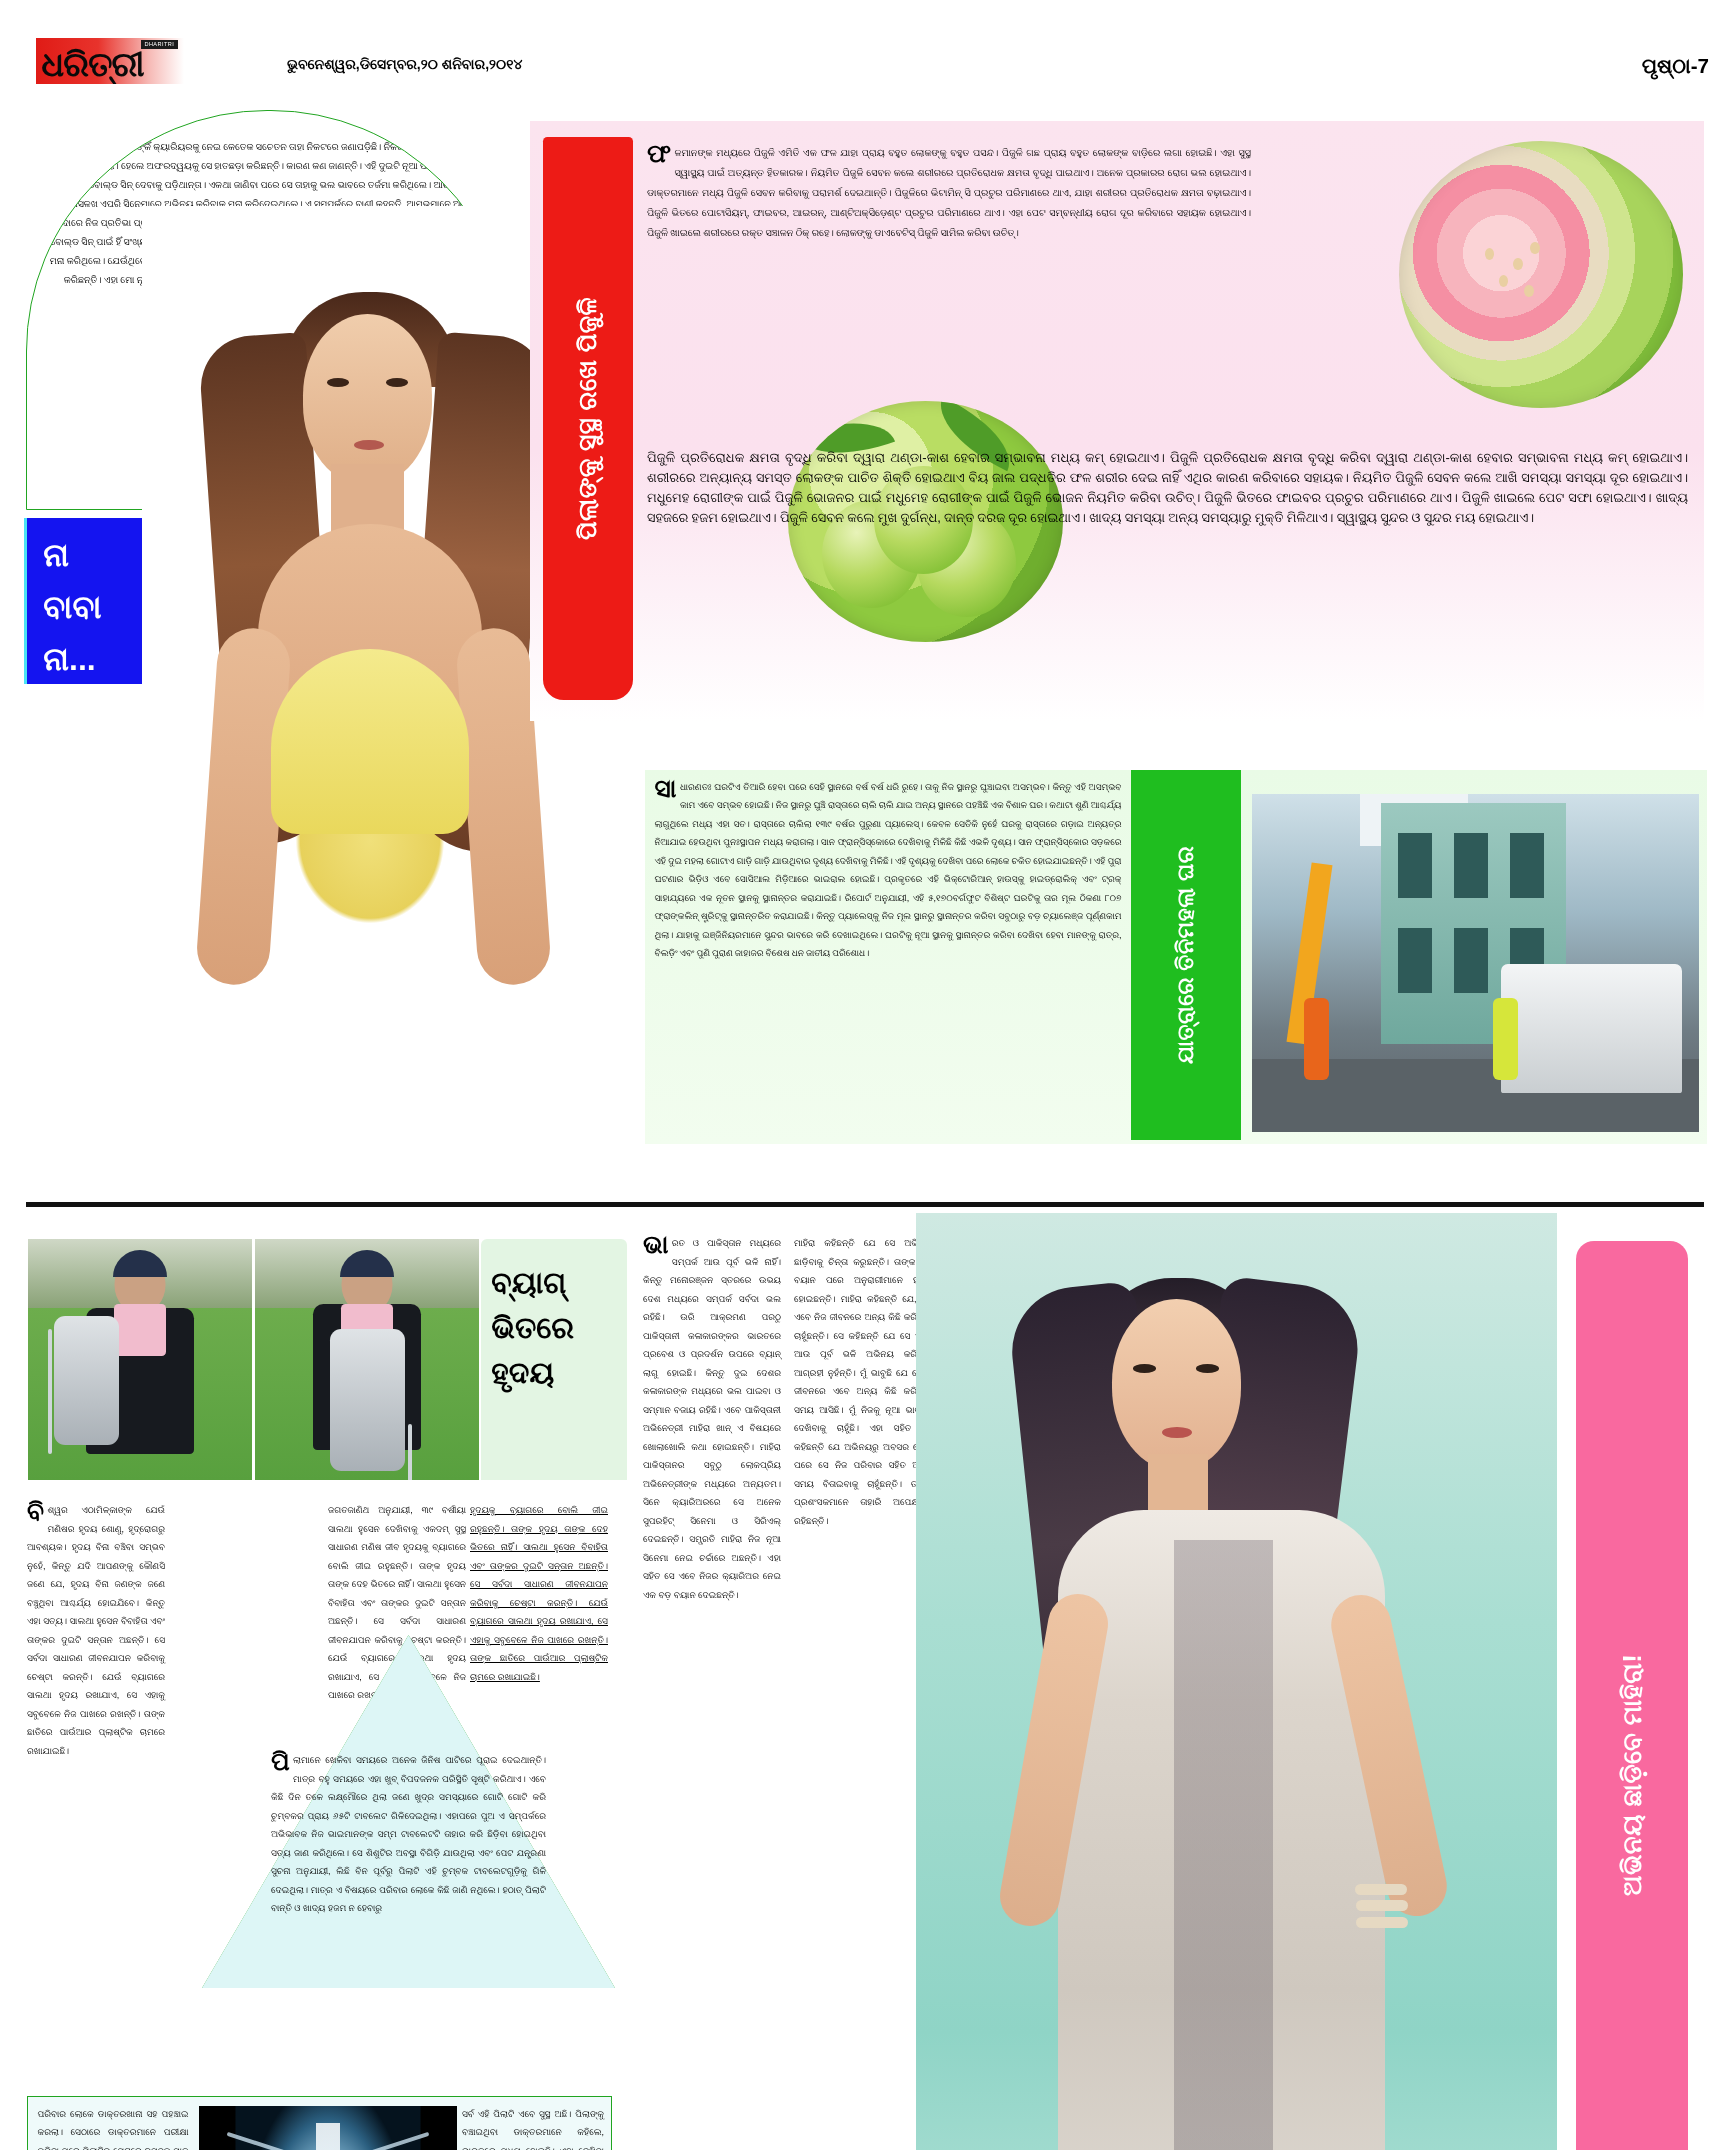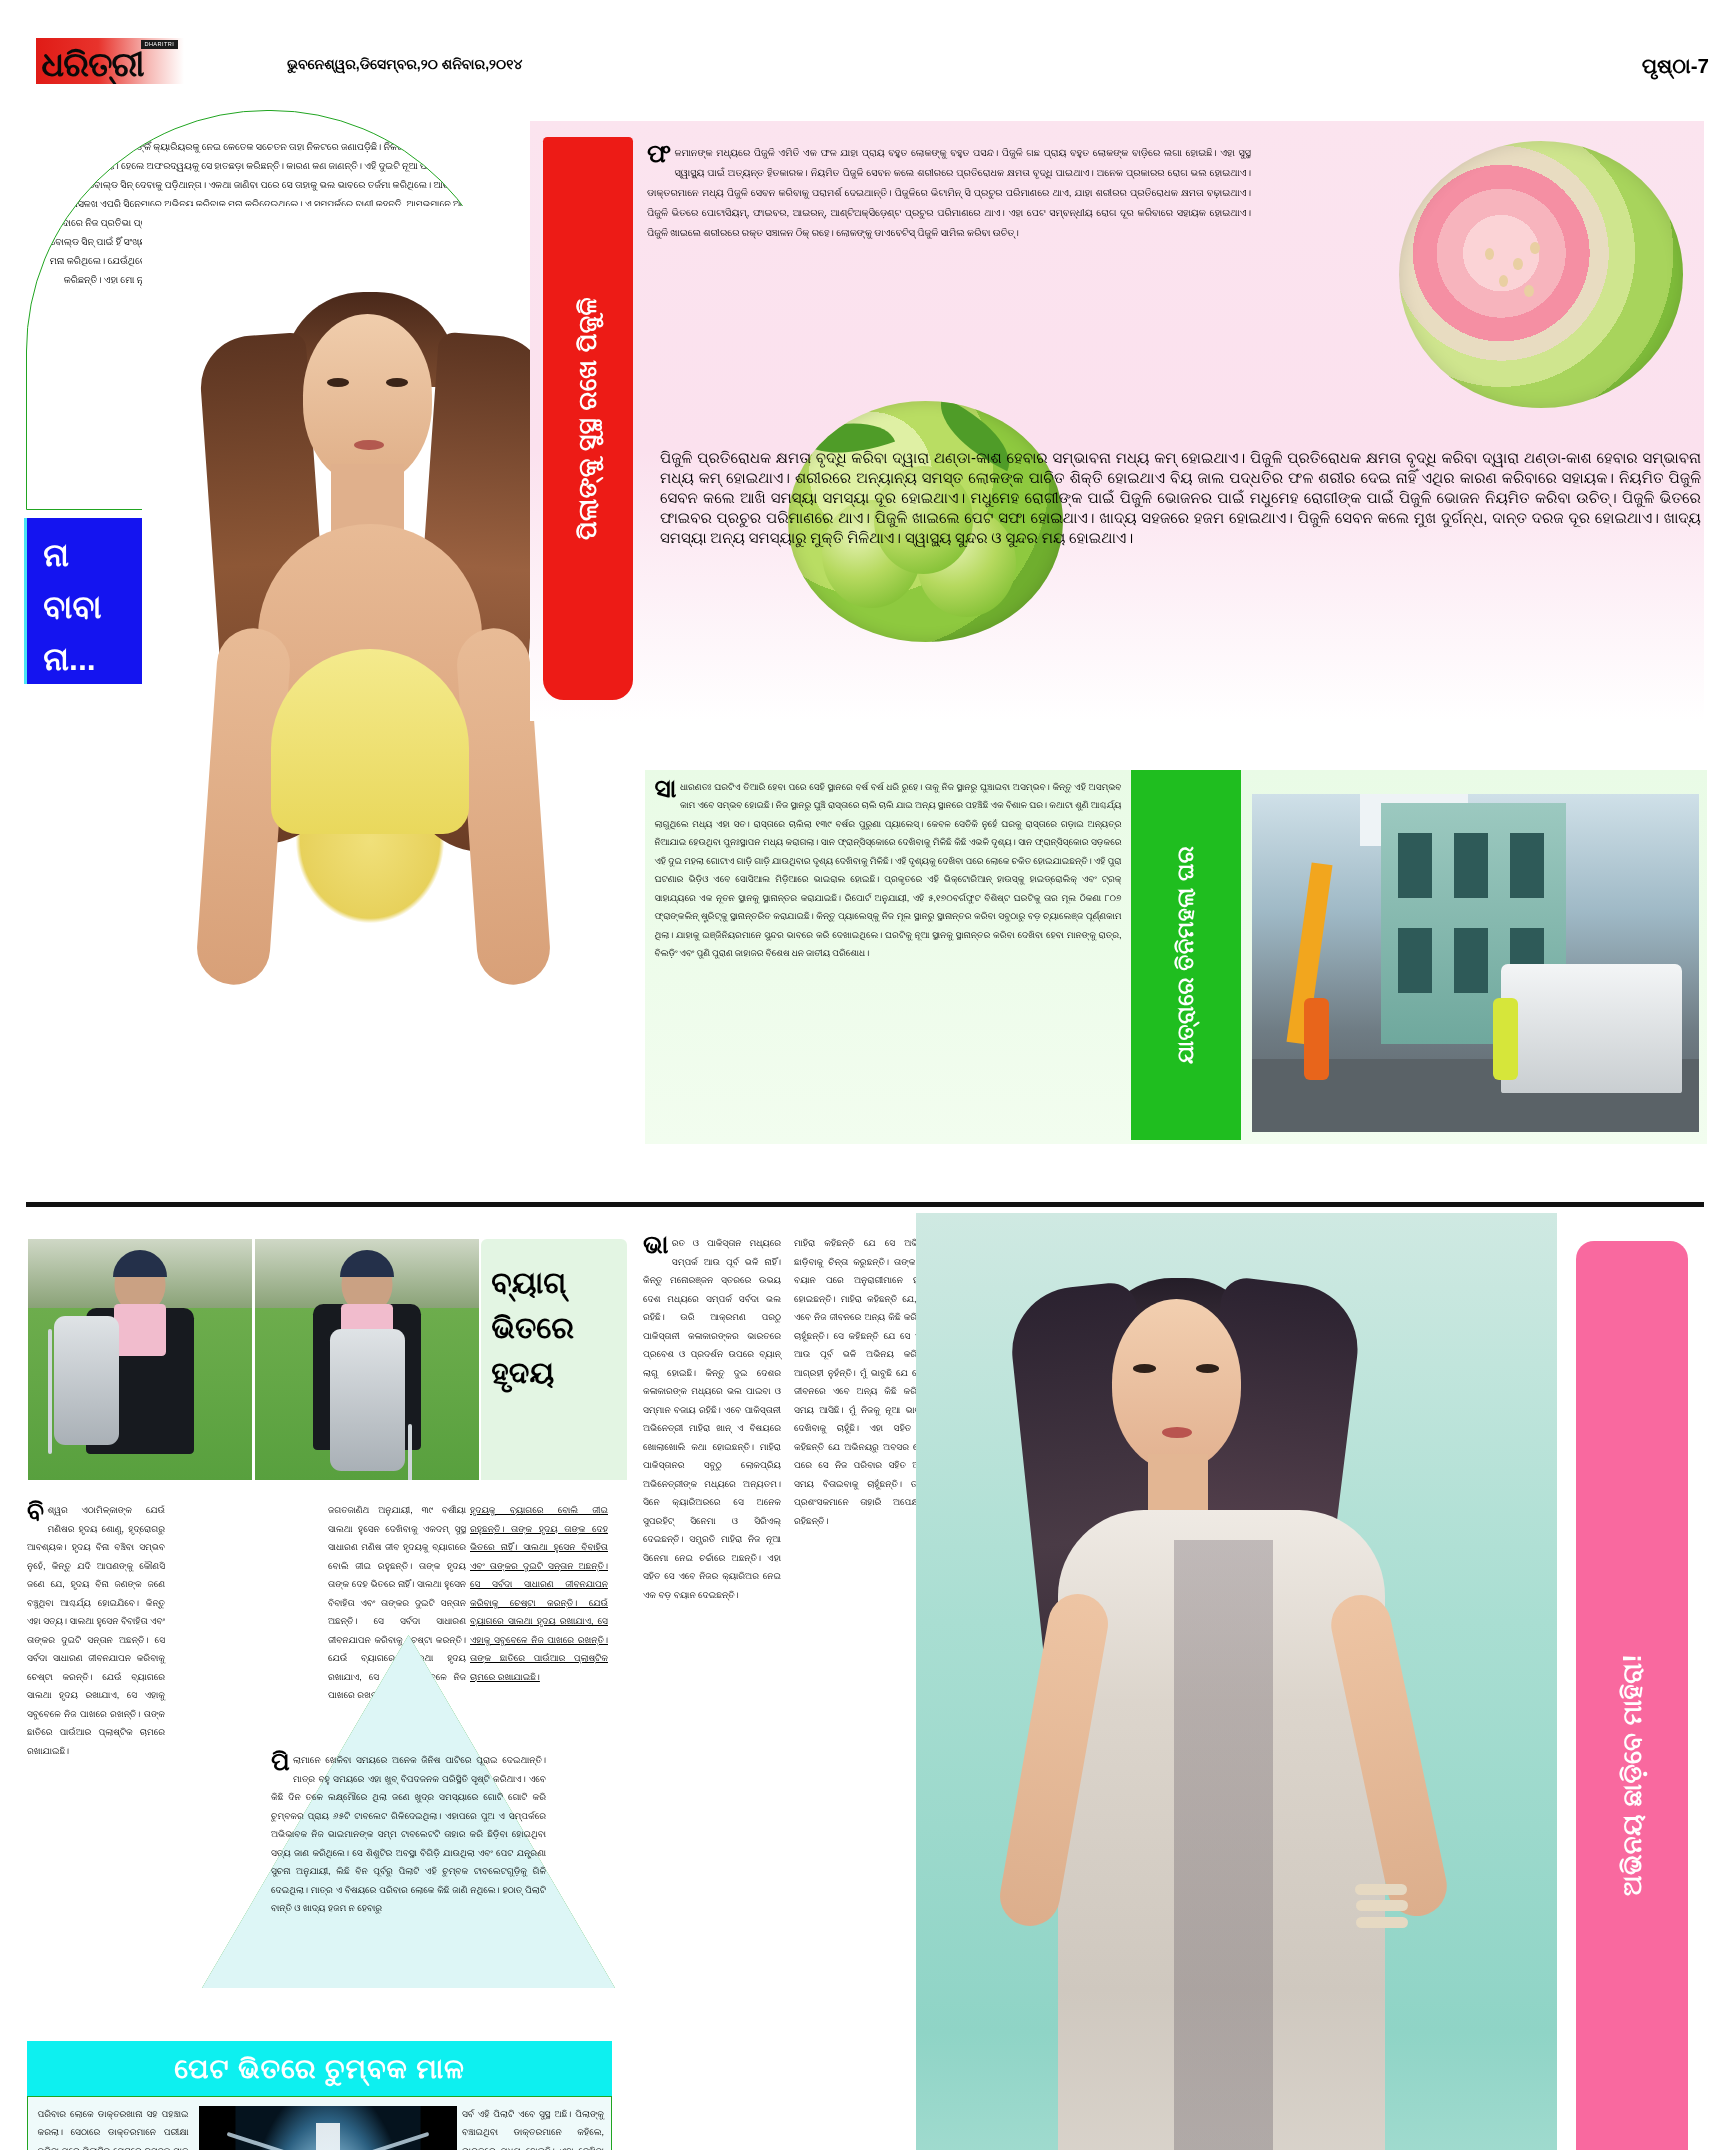--- a/index.html
+++ b/index.html
@@ -117,22 +117,22 @@
   #guava-head{
     position:absolute;left:13px;top:16.3px;width:90px;height:563px;
     background:#ed1b16;border-radius:20.6px 20.6px 4.3px 4.3px;
     font-size:25px;
   }
   #guava-body{
     position:absolute;left:117px;top:22.4px;width:604px;height:559px;
     font-size:9.7px;line-height:20px;text-align:justify;
   }
   #guava-body2{
-    position:absolute;left:130px;top:327px;width:1041px;height:249px;
-    font-size:15px;line-height:20px;text-align:justify;
+    position:absolute;left:117px;top:327px;width:1041px;height:249px;
+    font-size:13px;line-height:20px;text-align:justify;
   }
   #guava-pic-top{
     position:absolute;right:20.6px;top:20px;width:284px;height:267px;border-radius:50%;
     overflow:hidden;
     background:
       radial-gradient(circle at 36% 42%, #fbd3d6 0 16%, #f7b4bd 16% 27%, #f58fa3 27% 37%, #e8dcc1 37% 45%, #cfe58e 45% 56%, #a8d45c 56% 72%, #7fbd3a 72% 100%);
     box-shadow:inset 0 0 17px rgba(0,0,0,.12);
   }
   #guava-pic-top .seed{position:absolute;width:9.5px;height:12px;background:#e9cfa2;border-radius:50%;}
   #guava-pic-bot{
@@ -425,21 +425,20 @@
   </div>
 
   <div id="tri-callout">
     <div class="edge"></div>
     <div class="shape"></div>
     <div class="txt odia">
       <span class="dropcap">ପି</span><span>ଲାମାନେ ଖେଳିବା ସମୟରେ ଅନେକ ଜିନିଷ ପାଟିରେ ପୂରାଇ ଦେଇଥାନ୍ତି। ମାତ୍ର ବହୁ ସମୟରେ ଏହା ଖୁବ୍ ବିପଦଜନକ ପରିସ୍ଥିତି ସୃଷ୍ଟି କରିଥାଏ। ଏବେ କିଛି ଦିନ ତଳେ ଲକ୍ଷ୍ମୌରେ ଥିଲା ଜଣେ ଖୁଦ୍ର ସମସ୍ୟାରେ ଗୋଟି ଗୋଟି କରି ଚୁମ୍ବକର ପ୍ରାୟ ୬୫ଟି ଟାବଲେଟ ଗିଳିଦେଇଥିଲା। ଏହାପରେ ପୁଅ ଏ ସମ୍ପର୍କରେ ଅଭିଭାବକ ନିଜ ଭାଇମାନଙ୍କ ସମ୍ମ ଟାବଲେଟଟି ତାହାର କରି ଛିଡ଼ିବା ହୋଇଥିବା ସତ୍ୟ ଜାଣ କରିଥିଲେ। ସେ ଶିଶୁଟିର ଅବସ୍ଥା ବିଗିଡ଼ି ଯାଉଥିଲା ଏବଂ ପେଟ ଯନ୍ତ୍ରଣା ସୁଚନା ଅନୁଯାୟୀ, ଲିଛି ବିନ ପୂର୍ବରୁ ପିଲାଟି ଏହି ଚୁମ୍ବକ ଟାବଲେଟଗୁଡ଼ିକୁ ଗିଳି ଦେଇଥିଲା। ମାତ୍ର ଏ ବିଷୟରେ ପରିବାର ଲୋକେ କିଛି ଜାଣି ନଥିଲେ। ହଠାତ୍ ପିଲାଟି ବାନ୍ତି ଓ ଖାଦ୍ୟ ହଜମ ନ ହେବାରୁ</span>
     </div>
   </div>
 
-  <div id="magnet-banner" class="odia">ପେଟ ଭିତରେ ଚୁମ୍ବକ ମାଳ</div>
 
   <div id="magnet-box">
     <div id="magnet-col1" class="odia">ପରିବାର ଲୋକେ ଡାକ୍ତରଖାନା ସହ ପହଞ୍ଚାଇ କରଲା। ସେଠାରେ ଡାକ୍ତରମାନେ ପରୀକ୍ଷା କରିବା ପରେ ପିଲାଟିର ପେଟରେ ଚୁମ୍ବକ ମାଳ ଥିବା ଜାଣିବାକୁ ପାଇଲେ। ଏ ବିଷୟରେ ଡାକ୍ତର ପାଟରେ ପହଞ୍ଚିବା ଲୋକଙ୍କୁ କହିଥିଲେ। ଏହାପରେ ଡାକ୍ତରମାନେ ଅପରେସନ କରିବାକୁ କହିଥିଲେ। ଅପରେସନ କରିବା ପରେ ଡାକ୍ତରମାନେ ଦେଖିଲେ ଯେ ପିଲାଟିର ପେଟରେ ଯାଇଥିଲା, ତାହା ଏକ ପ୍ରକାରର ଚୁମ୍ବକ ଟାବଲେଟ ଥିଲା। ବହୁ କଷ୍ଟରେ ପ୍ରାୟ ୪ ଘଣ୍ଟା ଧରି ଅସ୍ତ୍ରୋପଚାର କରି ଡାକ୍ତରମାନେ ପିଲାଟିର ପେଟରୁ ତାହାର କାଢ଼ିଥିଲେ।</div>
     <div id="xray">
       <div class="body"></div>
       <div class="spine"></div>
       <div class="rib" style="left:26px;top:39px;width:86px;transform:rotate(18deg)"></div>
 
       <div class="rib" style="right:26px;top:39px;width:86px;transform:rotate(-18deg)"></div>
 

